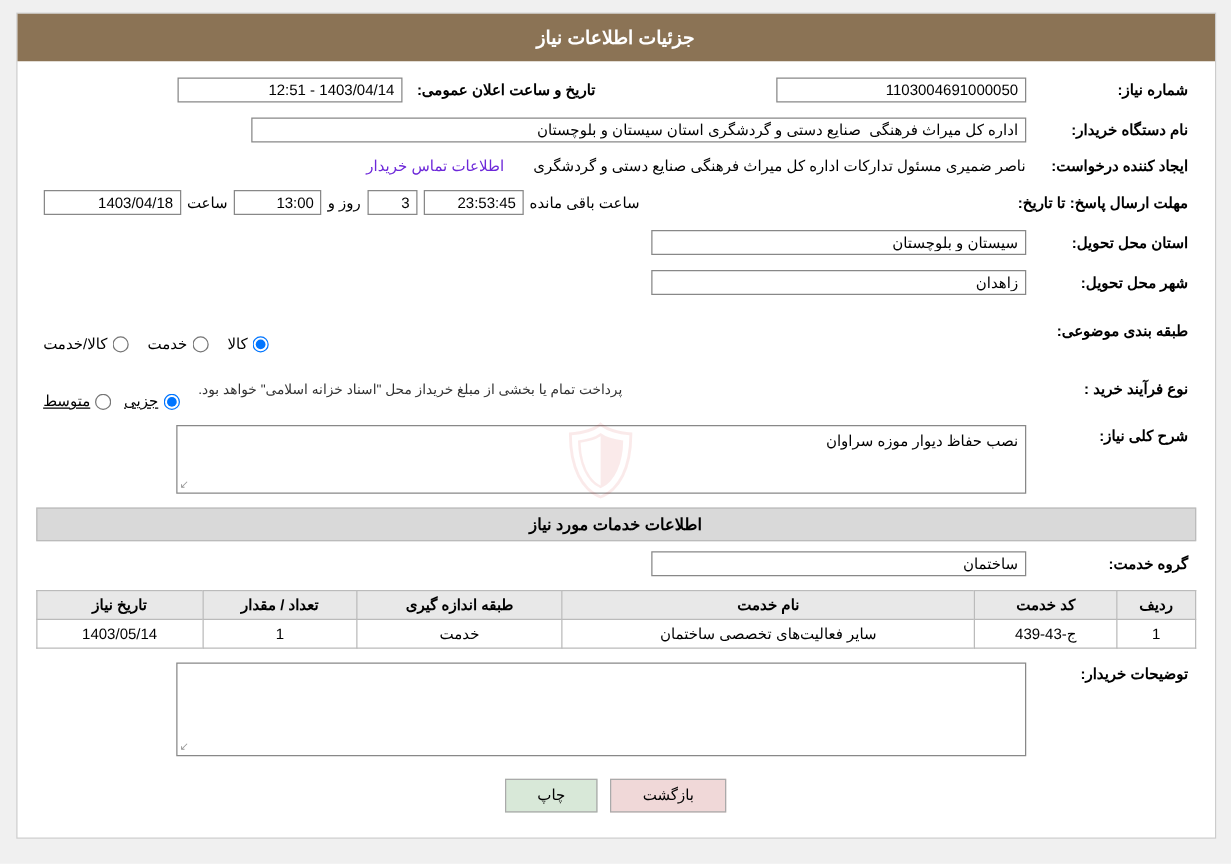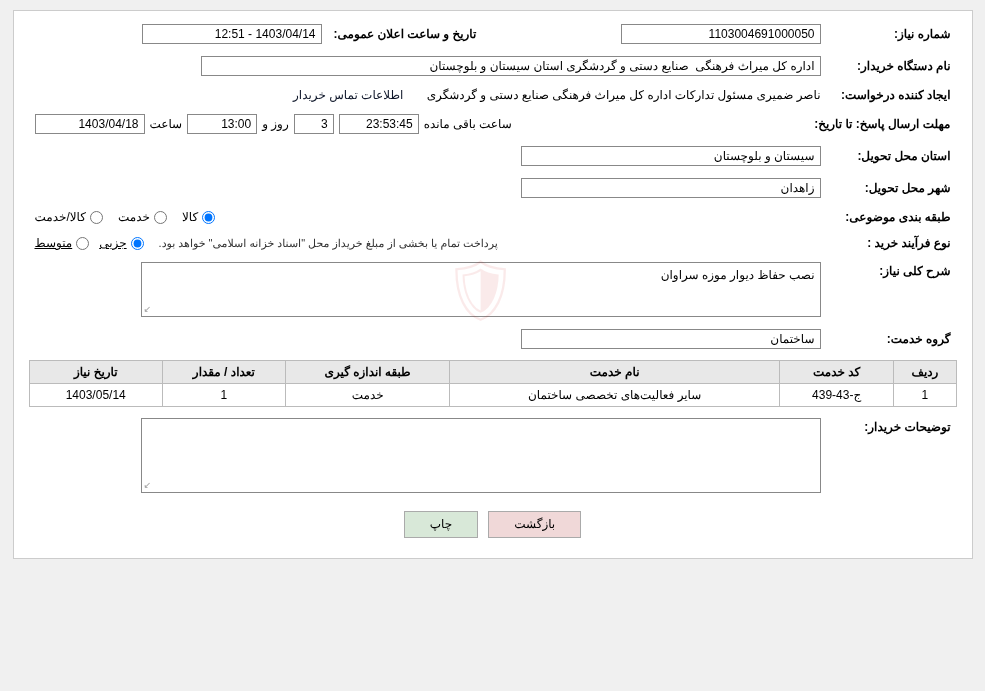--- a/index.html
+++ b/index.html
@@ -61,29 +61,30 @@
     }
     .inline-group input[type="text"] {
       border: 1px solid #888;
       padding: 2px 5px;
       font-family: Tahoma, Arial, sans-serif;
       font-size: 12px;
       direction: rtl;
       background: #fff;
     }
     .contact-link {
-      color: #0f172a;
+      color: #6d28d9;
       text-decoration: none;
       cursor: pointer;
     }
     .radio-group {
       display: flex;
       gap: 15px;
       flex-direction: row-reverse;
       align-items: center;
+      margin-top: 20px;
     }
     .radio-item {
       display: flex;
       align-items: center;
       gap: 4px;
       flex-direction: row-reverse;
     }
     .section-header {
       background: #d9d9d9;
       border: 1px solid #bbb;
@@ -141,20 +142,23 @@
       border-color: #aaa;
     }
     .watermark-area {
       position: relative;
     }
   </style>
 </head>
 <body>
 
 <div class="page-wrapper">
+  <div class="page-header">
+    <span>جزئیات اطلاعات نیاز</span>
+  </div>
   <div class="content">
 
     <table class="info-table">
       <tbody>
           <tr>
         <td class="label-cell">شماره نیاز:</td>
         <td class="value-cell">
           <input type="text" style="width: 200px;" readonly="" value="1103004691000050">
         </td>
         <td class="label-cell" style="padding-right:20px;">تاریخ و ساعت اعلان عمومی:</td>
@@ -286,20 +290,21 @@
               <div style="position:absolute; left:50%; top:50%; transform:translate(-50%,-50%); opacity:0.08; font-size:60px; color:#cc0000; pointer-events:none;">🛡</div>
               <span style="position:relative; z-index:1;">نصب حفاظ دیوار موزه سراوان</span>
               <div style="position:absolute; bottom:2px; left:2px; font-size:9px; color:#999;">↙</div>
             </div>
           </div>
         </td>
       </tr>
     </tbody>
       </table>
 
+    <div class="section-header">اطلاعات خدمات مورد نیاز</div>
 
     <table class="info-table">
       <tbody>
           <tr>
         <td class="label-cell">گروه خدمت:</td>
         <td class="value-cell">
           <input type="text" style="width: 300px;" readonly="" value="ساختمان">
         </td>
       </tr>
     </tbody>

